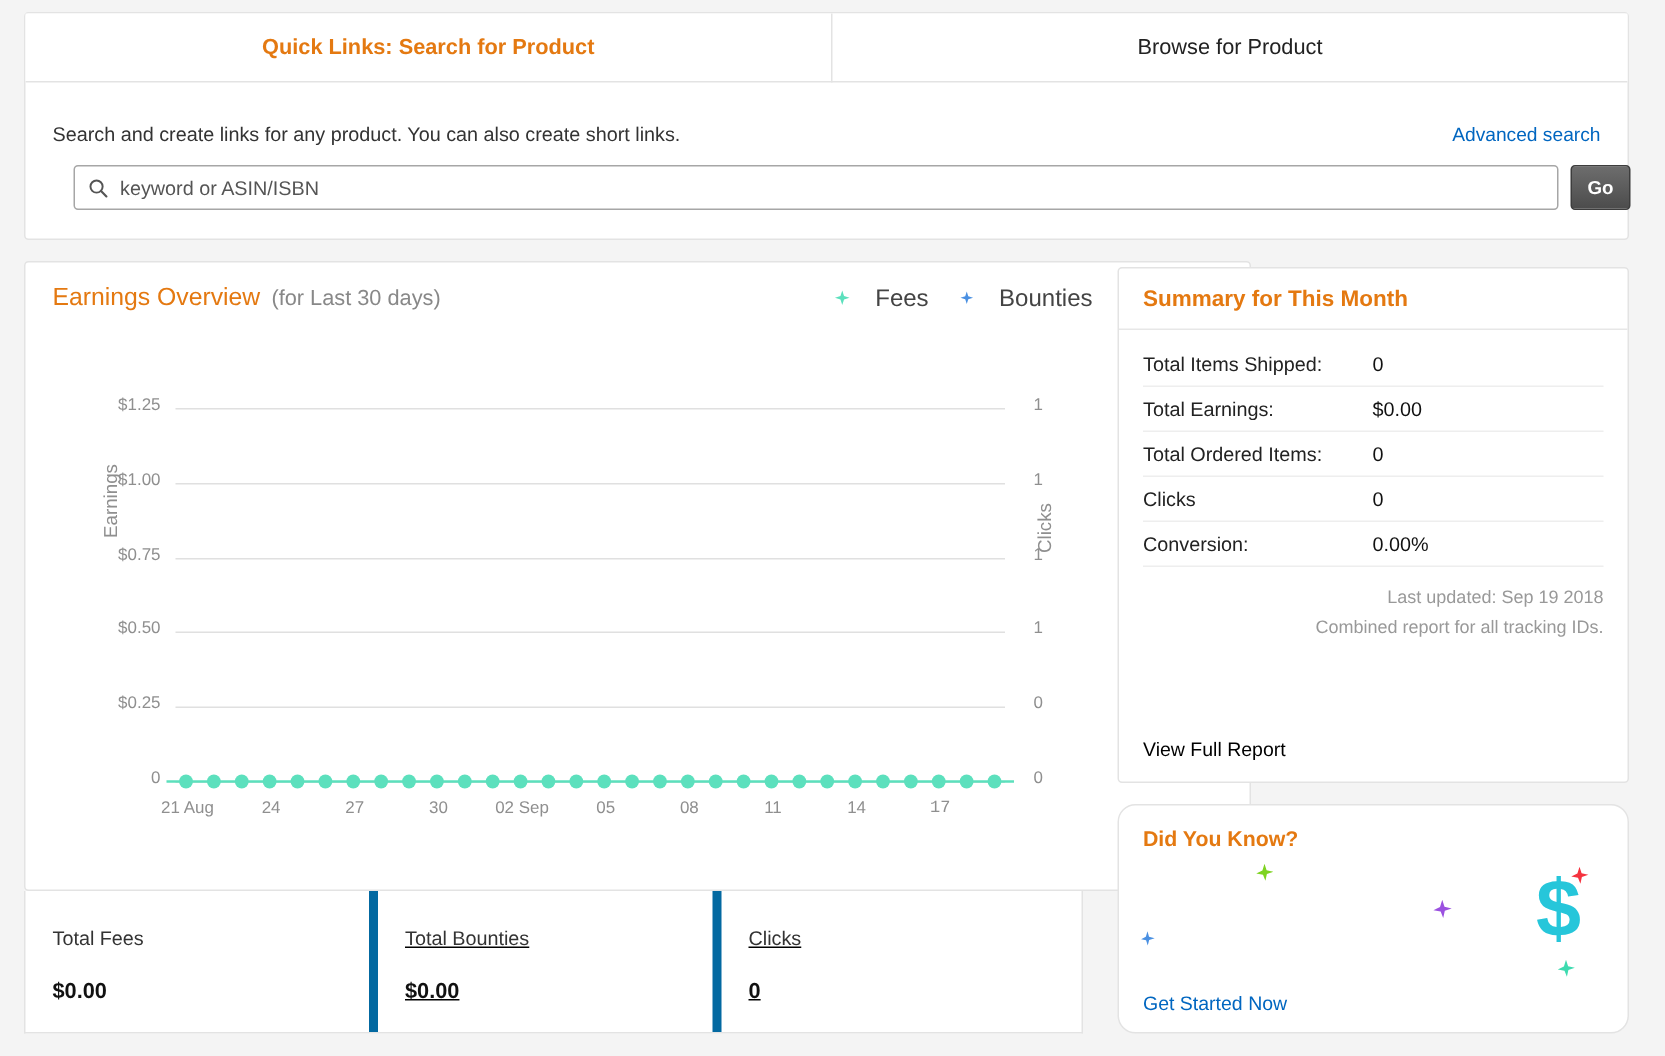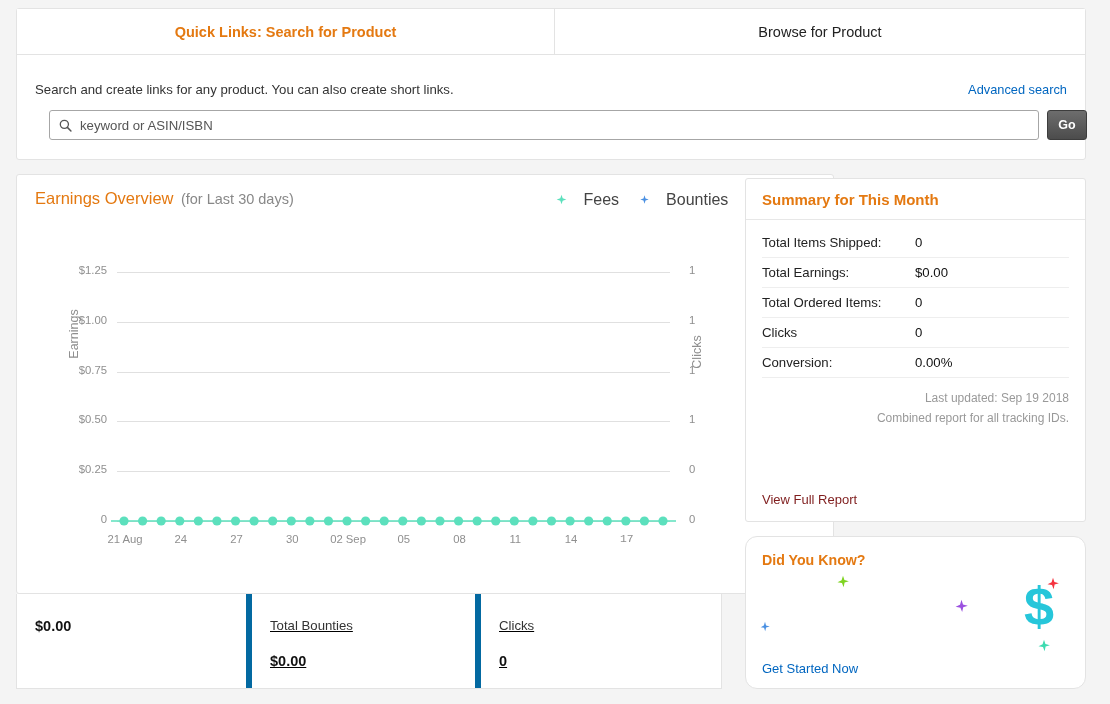--- a/index.html
+++ b/index.html
@@ -117,21 +117,21 @@
   .sum-row {
     display: flex; align-items: center; height: 30px;
     border-bottom: 1px solid #eee; font-size: 13.2px; color: #222;
   }
   .sum-row:last-of-type { border-bottom: none; }
   .sum-k { width: 153px; }
   .sum-v { color: #111; }
   .sum-note { text-align: right; font-size: 12px; color: #999; margin-top: 11px; line-height: 1.65; }
   .view-report {
     position: absolute; left: 16px; bottom: 14px;
-    font-size: 13px; color: #7f1d1d; text-decoration: none; cursor: pointer;
+    font-size: 13px; color: #000000; text-decoration: none; cursor: pointer;
   }
 
   
   .dykcard {
     position: absolute; left: 745px; top: 536px; width: 341px; height: 153px;
     background: #fff; border: 1px solid #e3e3e3; border-radius: 12px;
   }
   .dyk-title {
     position: absolute; left: 16px; top: 15px;
     font-size: 14.2px; color: #e47911; font-weight: bold;
@@ -276,20 +276,21 @@
           <div class="xtick" style="left: 419.552px; top: 318px; width: 46px; text-align: center;">08</div>
           <div class="xtick" style="left: 475.31px; top: 318px; width: 46px; text-align: center;">11</div>
           <div class="xtick" style="left: 531.069px; top: 318px; width: 46px; text-align: center;">14</div>
           <div class="xtick" style="left: 586.828px; top: 318px; width: 46px; text-align: center; font-family: Liberation Mono, monospace;">17</div>
         </div>
     </div>
   </div>
 
   <div class="statsrow">
     <div class="statbox">
+      <div class="stat-label">Total Fees</div>
       <div class="stat-value">$0.00</div>
     </div>
     <div class="statbox">
       <div class="stat-label">Total Bounties</div>
       <div class="stat-value">$0.00</div>
     </div>
     <div class="statbox">
       <div class="stat-label">Clicks</div>
       <div class="stat-value">0</div>
     </div>

